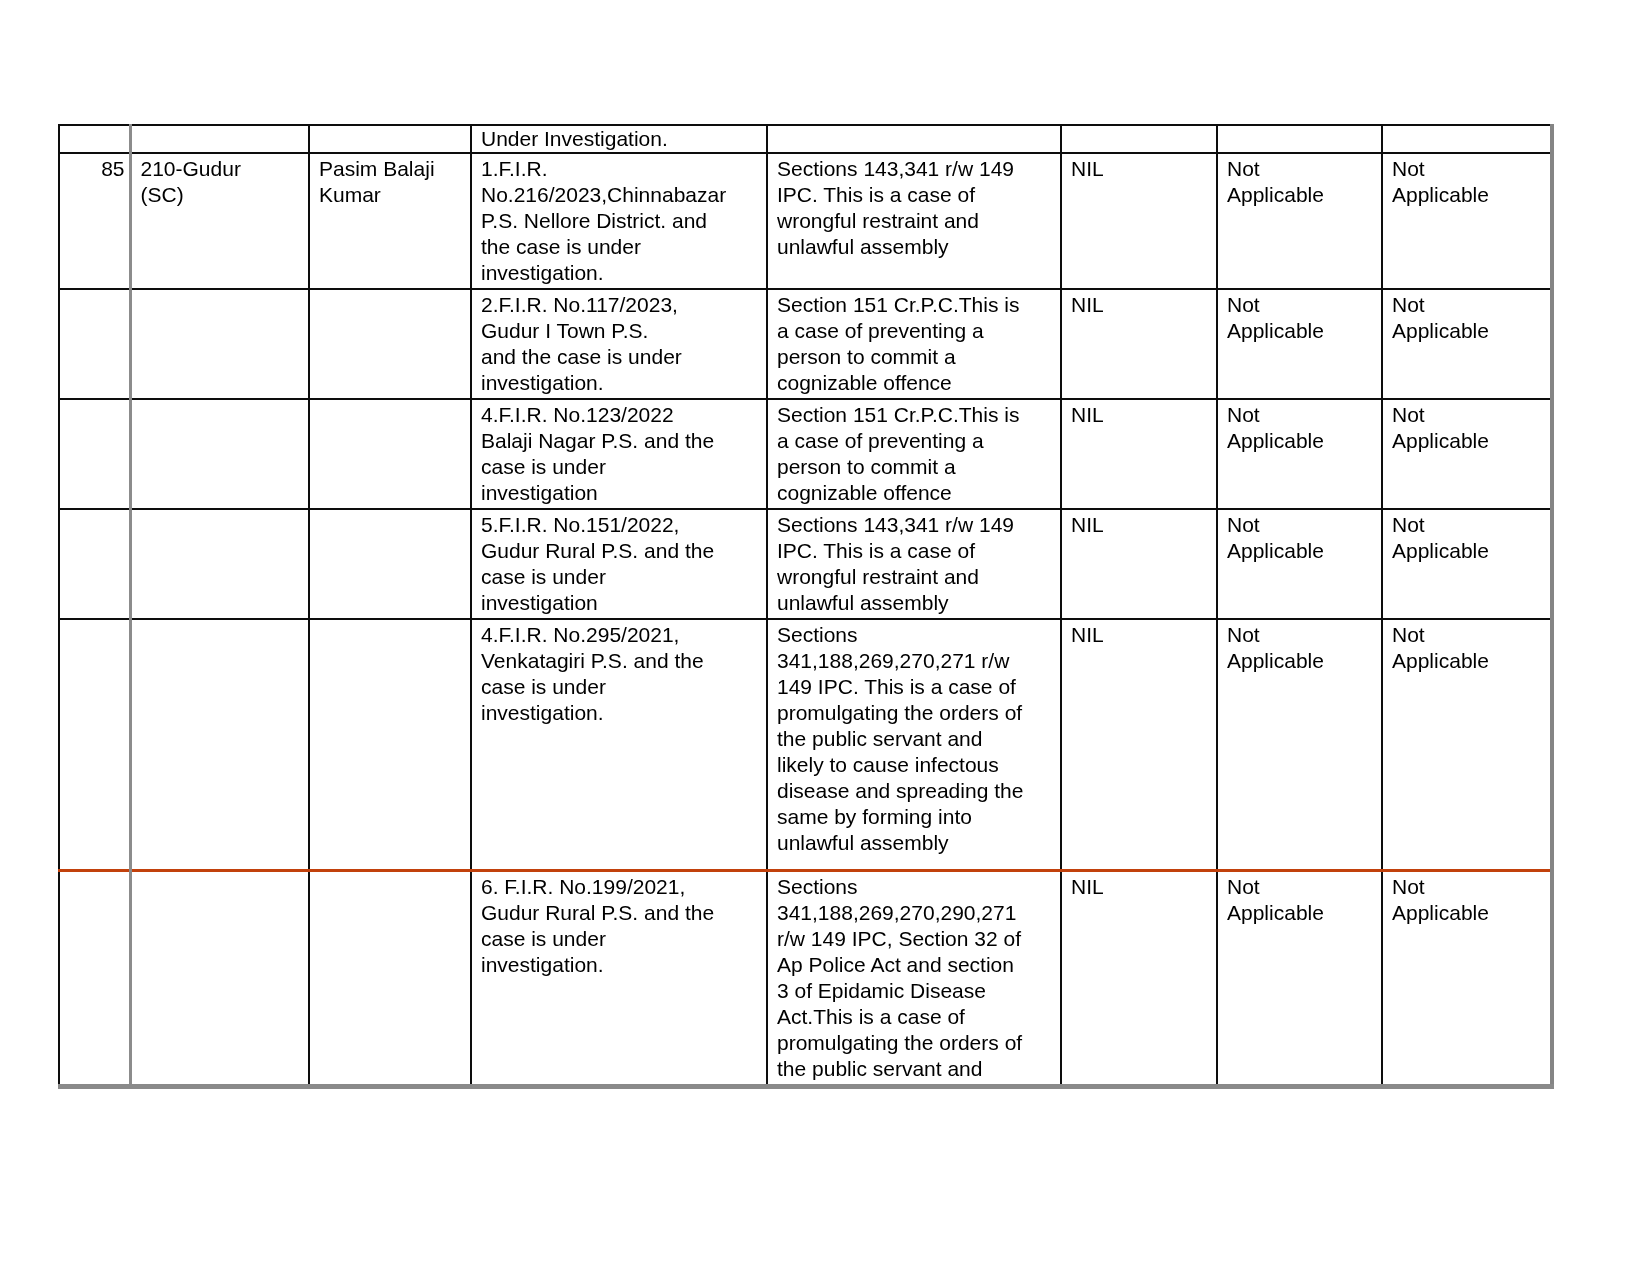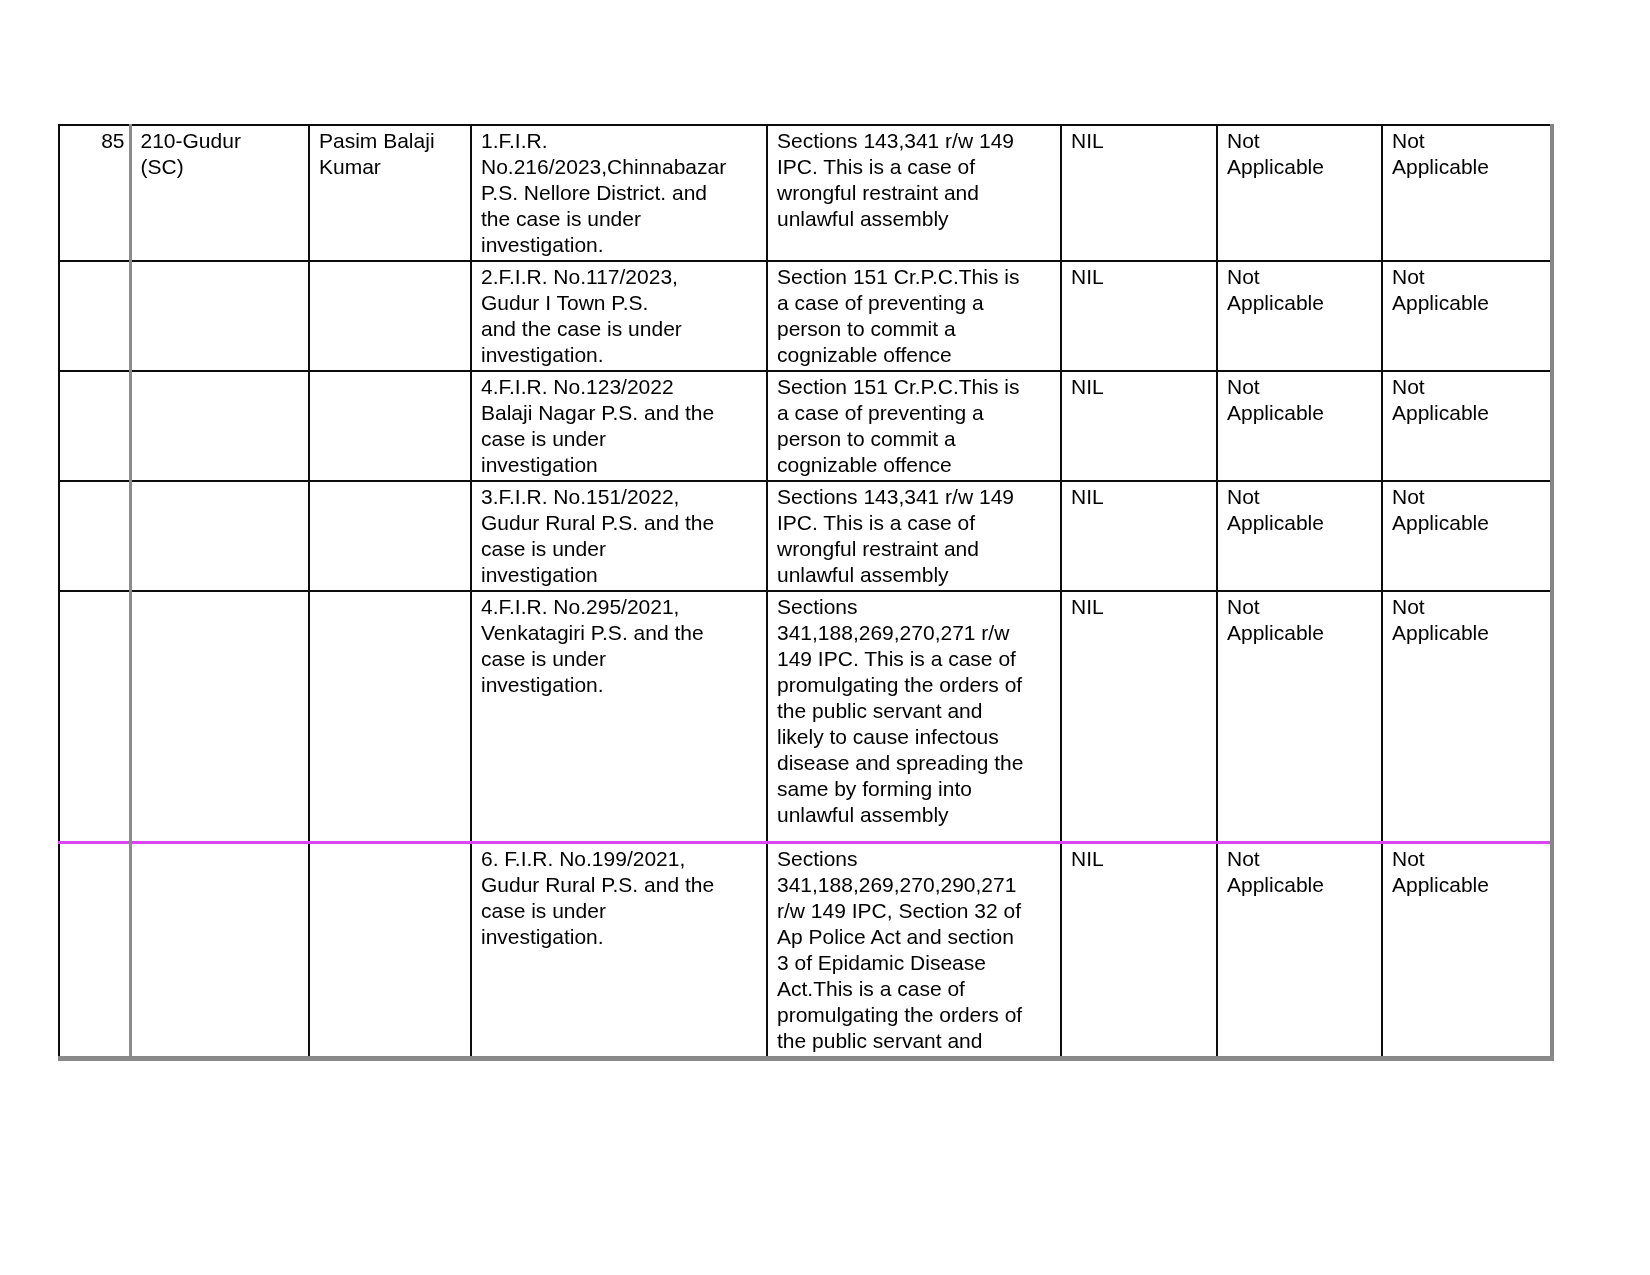--- a/index.html
+++ b/index.html
@@ -52,38 +52,48 @@
   col.c7 { width: 170px; }
   tr.r0 { height: 26px; }
   tr.r0 td { padding-top: 0; padding-bottom: 0; }
   tr.r1 { height: 55px; }
   tr.r2 { height: 136px; }
   tr.r3 { height: 89px; }
   tr.r4 { height: 108px; }
   tr.r5 { height: 104px; }
   tr.r6 { height: 251px; }
   tr.r7 { height: 210px; }
-  tr.r7 td { border-top: 3px solid #d946ef; }
+  tr.r7 td { border-top: 3px solid #c2410c; }
 </style>
 </head>
 <body>
 
 <div class="page">
   <table class="cases">
     <colgroup>
       <col class="c0">
         <col class="c1">
         <col class="c2">
         <col class="c3">
       <col class="c4">
         <col class="c5">
         <col class="c6">
         <col class="c7">
     </colgroup>
     <tbody>
+      <tr class="r0">
+        <td></td>
+        <td></td>
+        <td></td>
+        <td>Under Investigation.</td>
+        <td></td>
+        <td></td>
+        <td></td>
+        <td></td>
+      </tr>
       <tr class="r2">
         <td>85</td>
         <td>210-Gudur
 (SC)</td>
         <td>Pasim Balaji
 Kumar</td>
         <td>1.F.I.R.
 No.216/2023,Chinnabazar
 P.S. Nellore District. and
 the case is under
@@ -131,21 +141,21 @@
         <td>NIL</td>
         <td>Not
 Applicable</td>
         <td>Not
 Applicable</td>
       </tr>
       <tr class="r5">
         <td></td>
         <td></td>
         <td></td>
-        <td>3.F.I.R. No.151/2022,
+        <td>5.F.I.R. No.151/2022,
 Gudur Rural P.S. and the
 case is under
 investigation</td>
         <td>Sections 143,341 r/w 149
 IPC. This is a case of
 wrongful restraint and
 unlawful assembly</td>
         <td>NIL</td>
         <td>Not
 Applicable</td>

